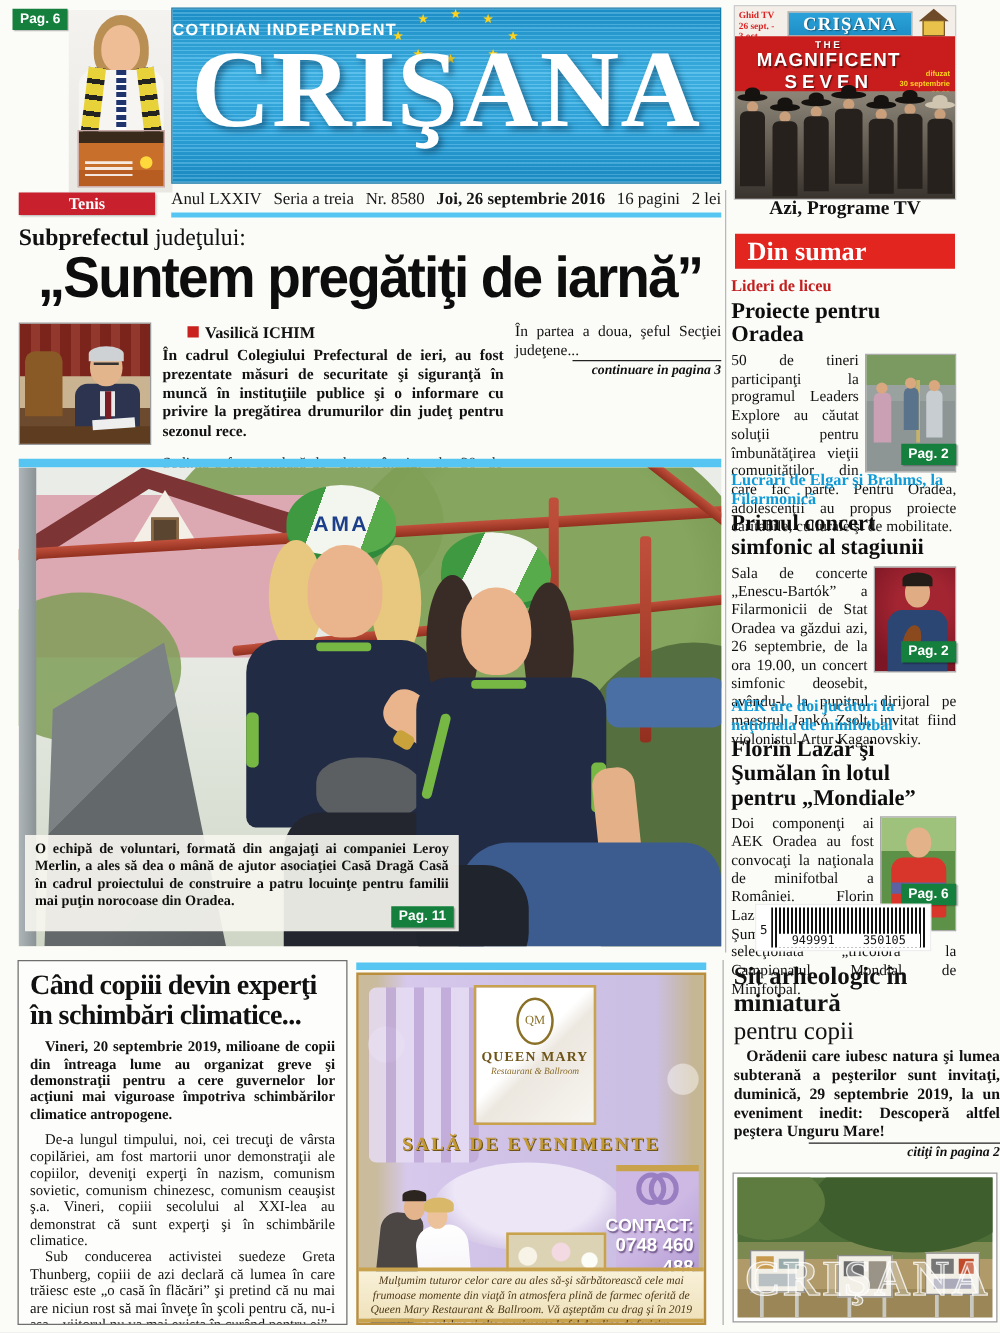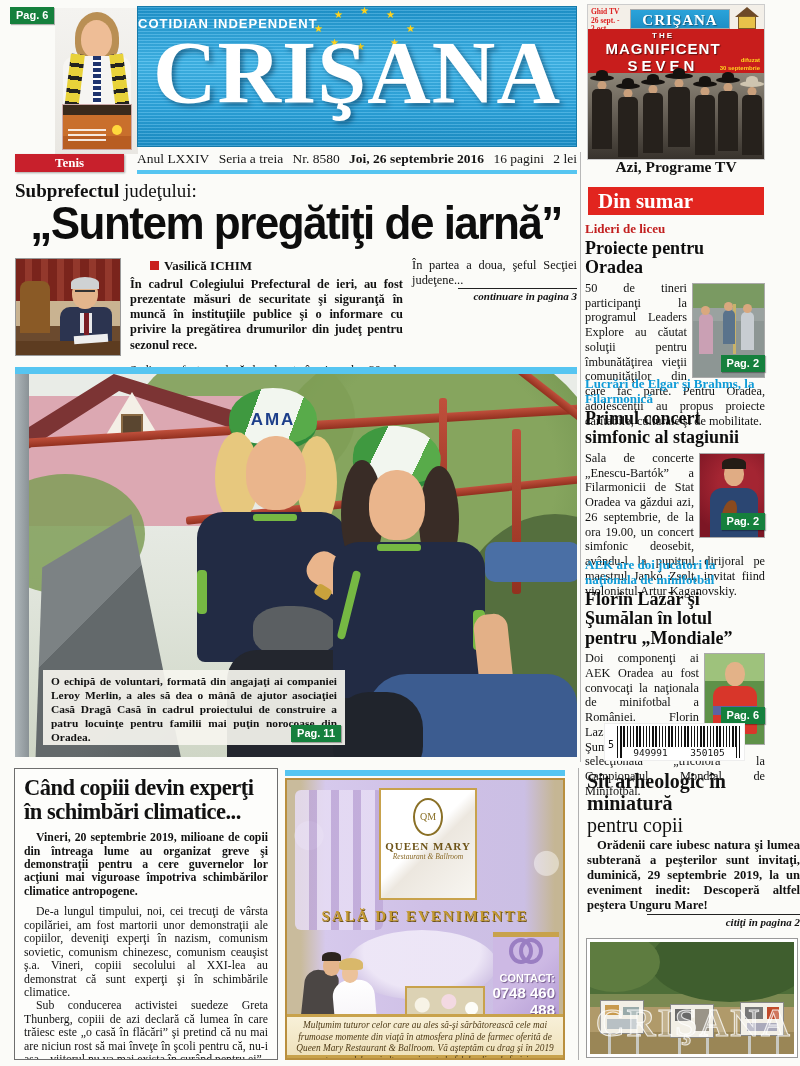--- a/index.html
+++ b/index.html
@@ -119,21 +119,21 @@
   .house-roof { position:absolute; left:0px; top:0px; width:260px; height:95px; background:#7c3434;
     clip-path:polygon(0 65%, 38% 0, 100% 52%, 100% 72%, 40% 18%, 0 88%); }
   .house-gable { position:absolute; left:88px; top:18px; width:58px; height:48px; background:#f4efe6; clip-path:polygon(50% 0,100% 100%,0 100%); }
   .house-window { position:absolute; left:106px; top:40px; width:22px; height:26px; background:#5a4630; border:2px solid #8a6a44; }
   .slab { position:absolute; left:14px; top:140px; width:165px; height:243px; background:linear-gradient(135deg,#7c8284 0 40%,#63696b 40% 70%,#565c5e); clip-path:polygon(4% 100%, 8% 22%, 62% 0%, 92% 100%); }
   .helmet { position:absolute; border-radius:50% 50% 42% 42%; overflow:hidden; background:linear-gradient(110deg,#3f9940 0 30%, #f2f6ef 30% 72%, #58ab4a 72%); border-bottom:6px solid #2f8a3c; }
   .helmet-text { position:absolute; width:100%; text-align:center; color:#1d3f8a; font:bold 17px "Liberation Sans", sans-serif; letter-spacing:2px; }
   .face { position:absolute; background:#eab58c; border-radius:48% 48% 44% 44%; }
   .torso { position:absolute; background:#222b44; border-radius:26px 26px 8px 8px; }
   .trim { position:absolute; background:#76b843; }
-  .photo-caption { position:absolute; left:28px; bottom:12px; width:302px; background:rgba(246,245,239,.92); padding:5px 8px 0 8px;
+  .photo-caption { position:absolute; left:5px; bottom:12px; width:347px; background:rgba(246,245,239,.92); padding:5px 8px 16px 8px;
     font:bold 11.4px/1.22 "Liberation Serif", serif; text-align:justify; }
   .photo-caption .pag-badge { position:absolute; right:4px; bottom:3px; }
 
   
   .rail-divider { left:580px; top:152px; width:0; height:610px; border-left:1px solid #b8b8b8; }
   .din-sumar { left:588px; top:187px; width:176px; height:28px; background:#e2251f; color:#fff;
     font:bold 21px/28px "Liberation Serif", serif; padding-left:10px; }
   .rail-item { position:absolute; left:585px; width:180px; font:12.3px/1.2 "Liberation Serif", serif; }
   .rail-kicker { font:bold 13px/1.15 "Liberation Serif", serif; margin-bottom:2px; }
   .rail-kicker.red { color:#c21f1f; } .rail-kicker.blue { color:#0f9bd7; }
@@ -205,21 +205,21 @@
       radial-gradient(circle at 30% 60%, #f9e9c8 0 8px, transparent 9px),
       radial-gradient(circle at 70% 60%, #f5e2ea 0 8px, transparent 9px),
       radial-gradient(circle at 50% 85%, #f2f2e2 0 7px, transparent 8px),
       #dcd2b4; }
   .ad-gift { position:absolute; left:206px; top:152px; width:66px; height:86px; background:linear-gradient(135deg,#cdb9e4 0 50%,#b49cd4); border-top:5px solid #c8a24c; }
   .ad-bow { position:absolute; left:222px; top:158px; width:34px; height:22px; }
   .ad-bow:before, .ad-bow:after { content:""; position:absolute; top:0; width:16px; height:18px; border:4px solid #9a7ec2; border-radius:50%; }
   .ad-bow:before { left:0; } .ad-bow:after { right:0; }
   .ad-contact { position:absolute; right:8px; top:192px; width:90px; text-align:right; color:#fff;
     font-family:"Liberation Sans", sans-serif; text-shadow:1px 1px 1px rgba(60,30,80,.6); }
-  .ad-contact .c1 { font-size:11px; font-weight:bold; }
+  .ad-contact .c1 { font-size:14px; font-weight:bold; }
   .ad-contact .c2 { font-size:15px; font-weight:bold; }
   .ad-contact .c3 { font-size:8px; font-weight:bold; }
   .ad-contact .c4 { font-size:8.5px; color:#f2d38a; }
   .ad-footer { position:absolute; left:0; bottom:0; width:100%; height:44px; padding:3px 8px;
     border-top:3px solid #c8a24c; border-bottom:3px solid #c8a24c;
     background:linear-gradient(180deg,#f8f0d8,#efe2bc); text-align:center;
     font:italic 9.3px/1.25 "Liberation Serif", serif; color:#4e3a16; }
 
   .br-article { left:578px; top:768px; width:222px; height:292px; border-left:1px solid #b0b0b0; padding:2px 0 0 8px; }
   .br-kicker-b { font:bold 20px/1.1 "Liberation Serif", serif; }

